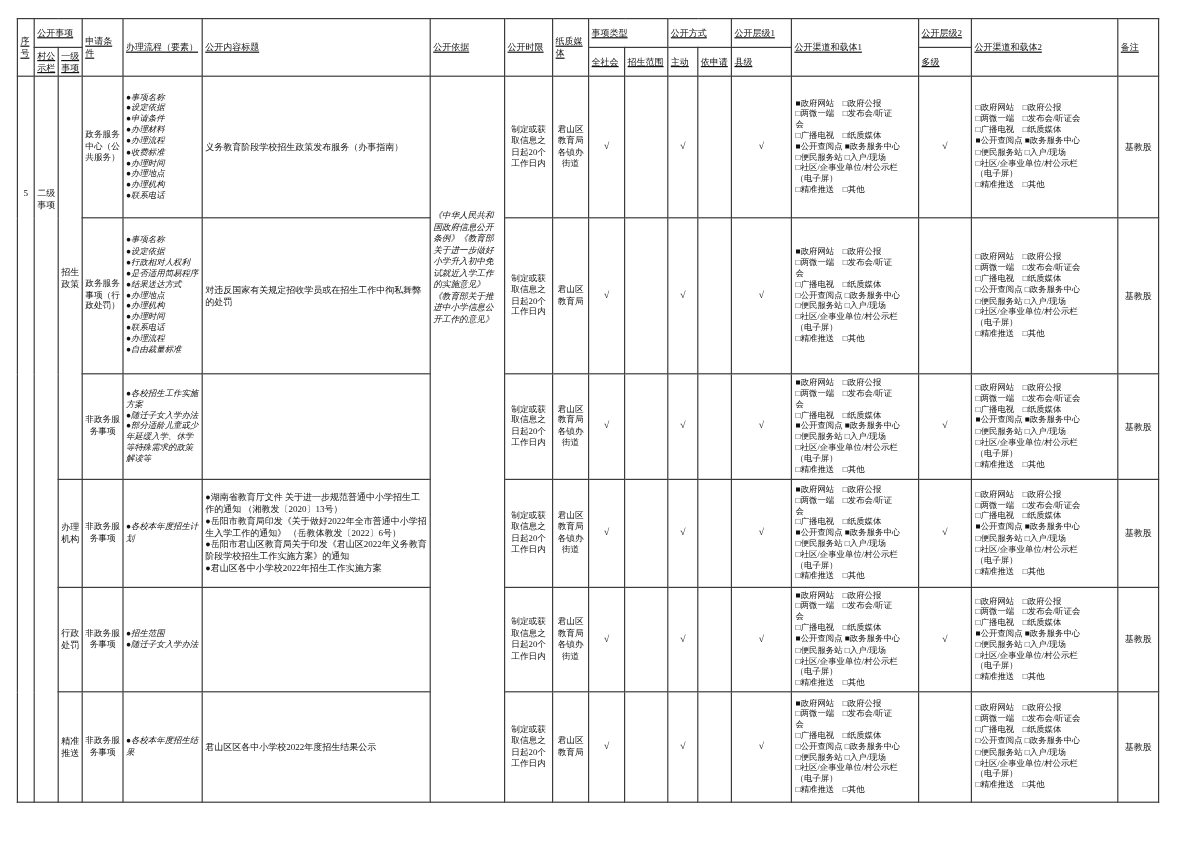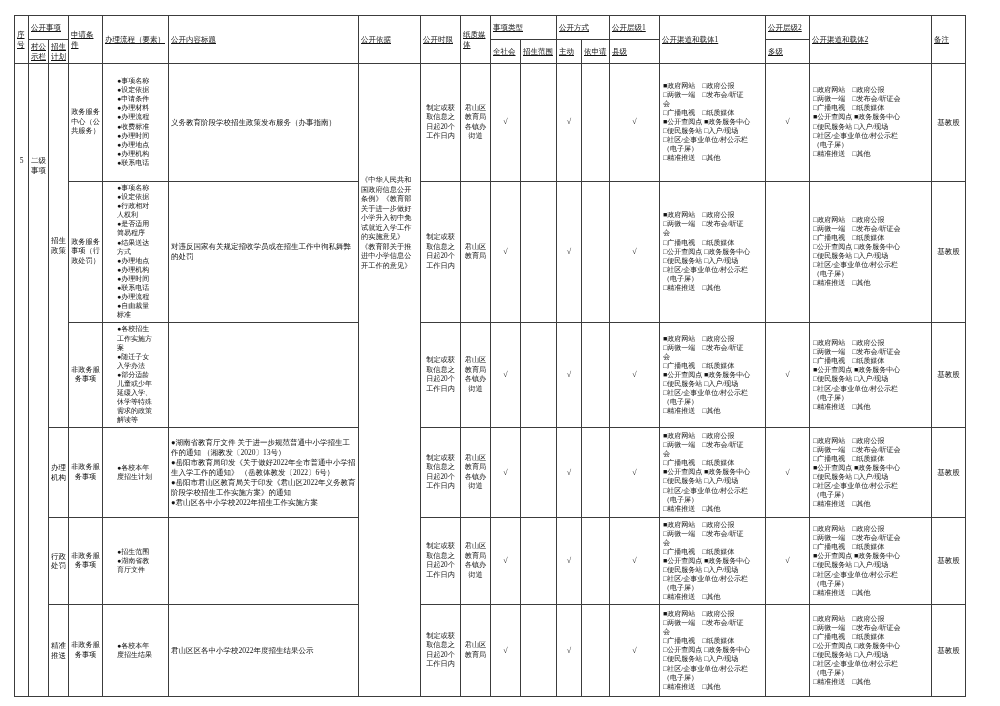--- a/index.html
+++ b/index.html
@@ -20,24 +20,24 @@
     padding:1px 2px;
     vertical-align:middle;
     overflow:hidden;
     word-break:break-all;
   }
   th{text-align:left;text-decoration:underline;}
   .c{text-align:center;}
   .l{text-align:left;}
   .lines{white-space:pre-line;}
   .chan{font-size:7px;line-height:1.3;padding:2px 3px;}
-  .elems{font-size:7px;line-height:1.3;padding:2px 14px;}
+  .elems{font-size:7px;line-height:1.3;padding:2px 2px;font-style:italic;}
   .topcell{vertical-align:top;}
   .serialpad{padding-top:92px;}
-  .basispad{padding-top:112px;}
+  .basispad{padding-top:112px;font-style:italic;}
   .smallc{font-size:7.2px;}
   .check{font-size:8px;}
 </style>
 </head>
 <body>
 
 <table>
   <colgroup>
     <col style="width:14px">
       <col style="width:20px">
@@ -73,21 +73,21 @@
     <th colspan="2">公开方式</th>
     <th>公开层级1</th>
     <th rowspan="2">公开渠道和载体1</th>
     <th>公开层级2</th>
     <th rowspan="2">公开渠道和载体2</th>
     <th rowspan="2">备注</th>
   </tr>
 
   <tr style="height:24px">
     <th>村公示栏</th>
-    <th>招生计划</th>
+    <th>一级事项</th>
     <th>全社会</th>
     <th>招生范围</th>
     <th>主动</th>
     <th>依申请</th>
     <th>县级</th>
     <th>多级</th>
   </tr>
 
   <tr style="height:118px">
     <td rowspan="6" class="c topcell serialpad">5</td>
@@ -243,21 +243,21 @@
 □社区/企事业单位/村公示栏
 （电子屏）
 □精准推送　□其他</td>
     <td class="c">基教股</td>
   </tr>
 
   <tr style="height:87px">
     <td class="c">行政处罚</td>
     <td class="c smallc">非政务服务事项</td>
     <td class="l lines elems">●招生范围
-●湖南省教育厅文件</td>
+●随迁子女入学办法</td>
     <td class="l"></td>
     <td class="c smallc">制定或获取信息之日起20个工作日内</td>
     <td class="c smallc">君山区教育局各镇办街道</td>
     <td class="c check">√</td>
     <td class="c check"></td>
     <td class="c check">√</td>
     <td class="c check"></td>
     <td class="c check">√</td>
     <td class="l lines chan">■政府网站　□政府公报
 □两微一端　□发布会/听证

